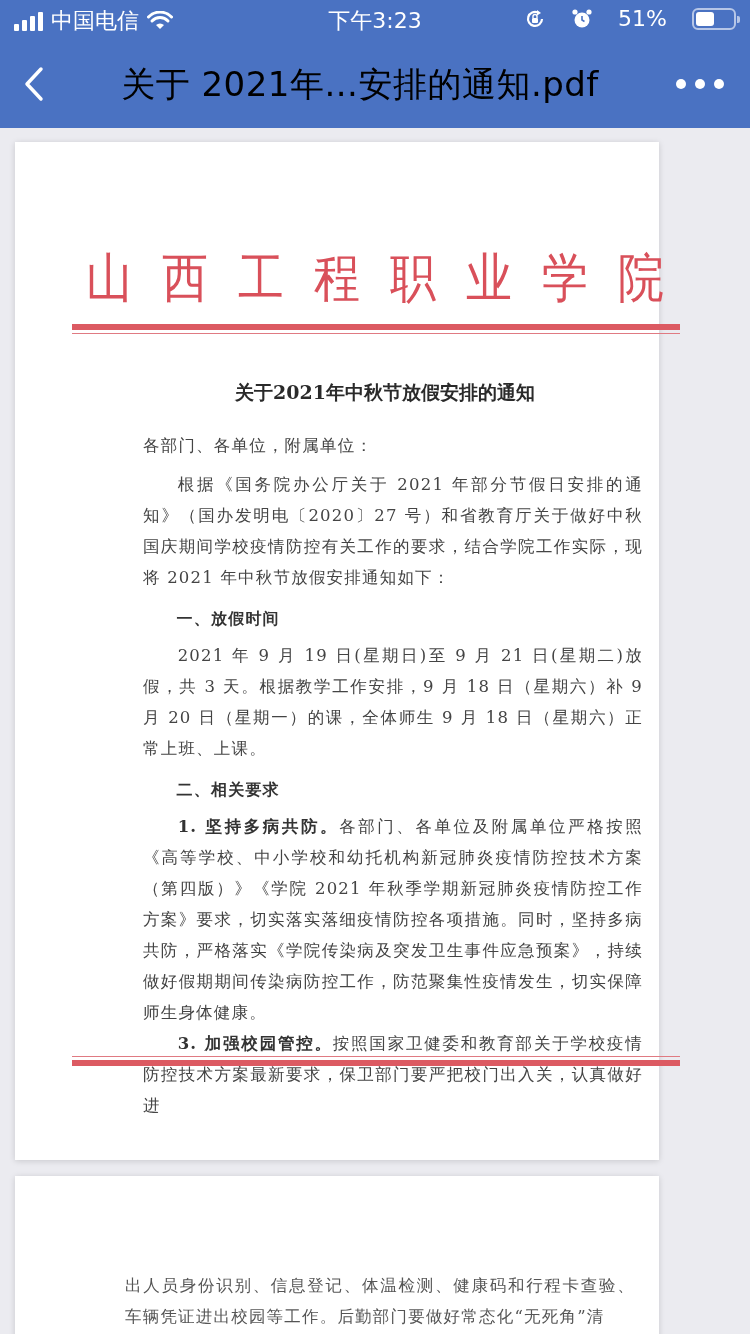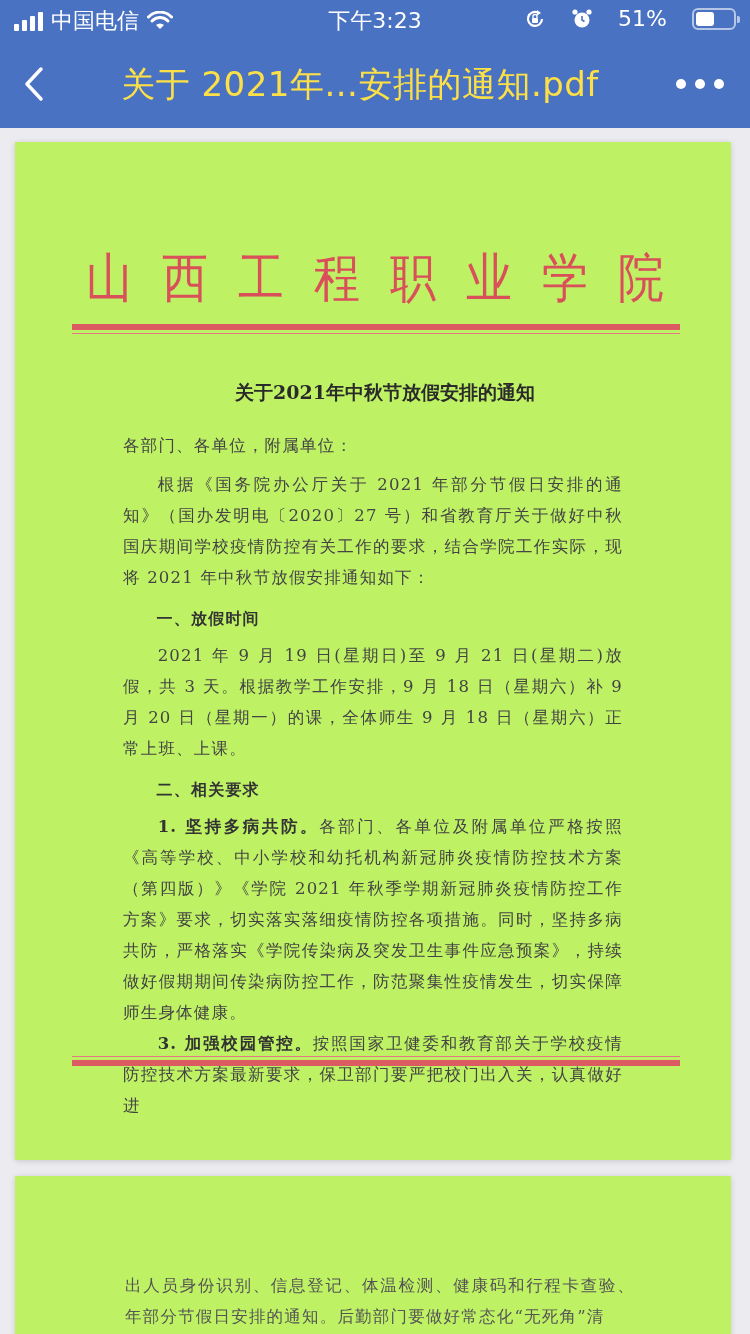--- a/index.html
+++ b/index.html
@@ -30,30 +30,30 @@
       content: ""; position: absolute; right: -6px; top: 6px; width: 3px; height: 7px;
       background: rgba(255,255,255,0.6); border-radius: 0 2px 2px 0;
     }
     .nav-bar { position: absolute; left: 0; top: 40px; width: 750px; height: 88px; }
     .back-btn {
       position: absolute; left: 14px; top: 20px; width: 40px; height: 48px;
       display: flex; align-items: center; justify-content: center;
     }
     .nav-title {
       position: absolute; left: 0; width: 720px; top: 22px; text-align: center;
-      font-size: 34px; color: #fde047; letter-spacing: 0.5px;
+      font-size: 34px; color: #000000; letter-spacing: 0.5px;
     }
     .more-btn {
       position: absolute; right: 26px; top: 32px; display: flex; gap: 9px; align-items: center; height: 24px;
     }
     .more-btn span { display: block; width: 10px; height: 10px; border-radius: 50%; background: #fff; }
 
     .viewer { position: absolute; left: 0; top: 128px; width: 750px; height: 1206px; }
     .pdf-page {
-      position: absolute; left: 15px; width: 716px; background: #bef264;
+      position: absolute; left: 15px; width: 644px; background: #ffffff;
       box-shadow: 0 1px 6px rgba(0,0,0,0.15);
     }
     .page1 { top: 14px; height: 1018px; }
     .page2 { top: 1048px; height: 300px; }
 
     .letterhead {
       position: absolute; left: 0; width: 720px; top: 106px; text-align: center;
       font-family: "DejaVu Serif", "Liberation Serif", serif;
       color: #d9505a; font-size: 46px; letter-spacing: 30px; padding-left: 30px;
       transform: scaleY(1.15);
@@ -64,21 +64,21 @@
     .red-rule-bottom { position: absolute; left: 57px; width: 608px; top: 914px; }
     .red-rule-bottom .thin { height: 1px; background: #e07a82; margin-bottom: 3px; }
     .red-rule-bottom .thick { height: 6px; background: #dc5a62; }
 
     .doc-title {
       position: absolute; left: 0; width: 720px; top: 238px; text-align: center;
       font-family: "DejaVu Serif", "Liberation Serif", serif;
       font-size: 19px; font-weight: bold; color: #2a2a2a; padding-left: 20px;
     }
     .doc-body {
-      position: absolute; left: 108px; width: 500px; top: 288px;
+      position: absolute; left: 128px; width: 500px; top: 288px;
       font-family: "DejaVu Serif", "Liberation Serif", serif;
       font-size: 16.5px; color: #444; line-height: 31px; letter-spacing: 1.2px;
     }
     .doc-body p { text-align: justify; }
     .doc-body .indent { text-indent: 2.1em; }
     .doc-body .salutation { margin-bottom: 2px; }
     .doc-body .section-h { text-indent: 2.1em; font-weight: bold; color: #333; font-family: "DejaVu Sans", sans-serif; font-size: 16px; margin: 10px 0 6px; }
     .doc-body .gap { margin-top: 8px; }
     .doc-body b { color: #333; }
 
@@ -159,15 +159,15 @@
       <p class="indent"><b>1. 坚持多病共防。</b><span>各部门、各单位及附属单位严格按照《高等学校、中小学校和幼托机构新冠肺炎疫情防控技术方案（第四版）》《学院 2021 年秋季学期新冠肺炎疫情防控工作方案》要求，切实落实落细疫情防控各项措施。同时，坚持多病共防，严格落实《学院传染病及突发卫生事件应急预案》，持续做好假期期间传染病防控工作，防范聚集性疫情发生，切实保障师生身体健康。</span></p>
       <p class="indent"><b>3. 加强校园管控。</b><span>按照国家卫健委和教育部关于学校疫情防控技术方案最新要求，保卫部门要严把校门出入关，认真做好进</span></p>
     </div>
     <div class="red-rule-bottom">
       <div class="thin"></div>
         <div class="thick"></div>
     </div>
   </div>
 
   <div class="pdf-page page2">
-    <p class="page2-body">出人员身份识别、信息登记、体温检测、健康码和行程卡查验、年部分节假日安排的通知。后勤部门要做好常态化“无死角”清</p>
+    <p class="page2-body">出人员身份识别、信息登记、体温检测、健康码和行程卡查验、车辆凭证进出校园等工作。后勤部门要做好常态化“无死角”清</p>
   </div>
 </div>
 
 </body></html>

